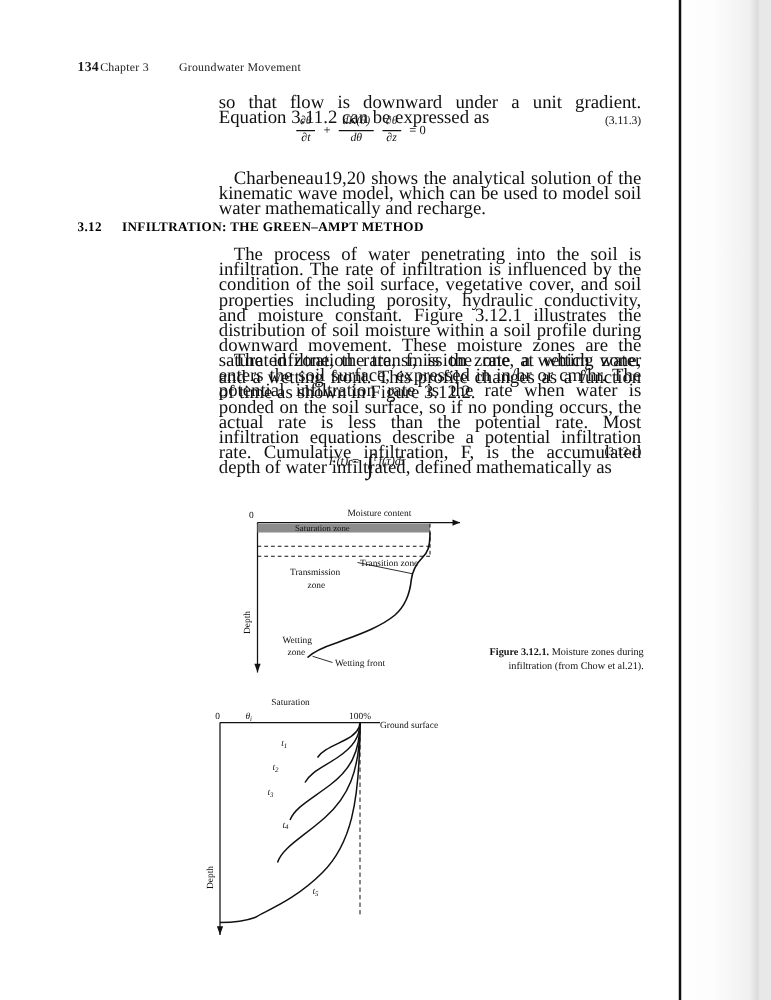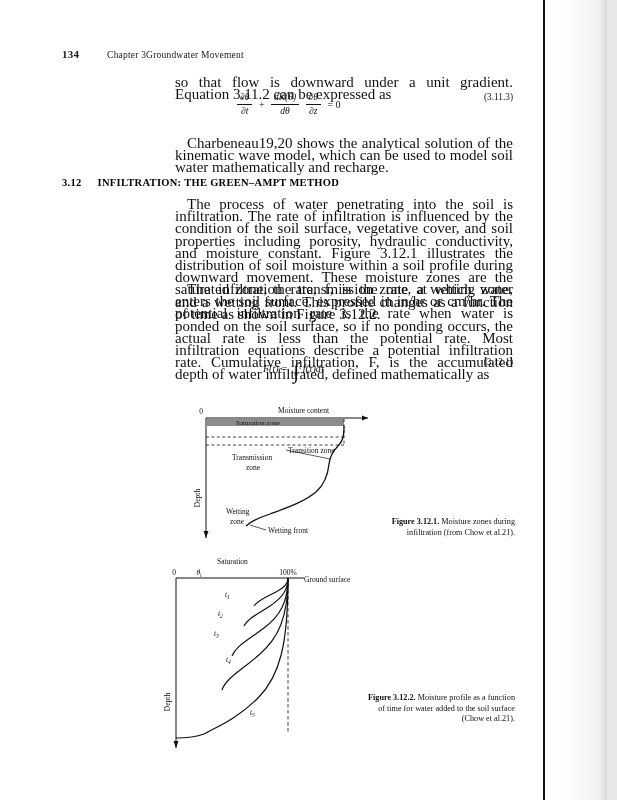--- a/index.html
+++ b/index.html
@@ -57,24 +57,24 @@
     position: absolute;
     left: 62px;
     top: 48px;
     font-size: 9.5px;
     color: #1a1a1a;
     letter-spacing: .2px;
   }
   .running-head .folio {
     font-weight: bold;
     font-size: 11px;
-    margin-right: 28px;
+    margin-right: 1px;
   }
   .running-head .ch {
-    margin-right: 0;
+    margin-right: 24px;
   }
 
   
   .col {
     position: absolute;
     left: 175px;
     width: 338px;
     font-size: 15px;
     line-height: 12.2px;
     color: #111;
@@ -319,23 +319,19 @@
 
         <path d="M52,182 C44,185 34,186 24,186" fill="none" stroke="#111" stroke-width="1.2"></path>
 
         <text x="73" y="45" font-size="7.5" font-style="italic">t<tspan font-size="5.5" dy="1.5">1</tspan></text>
         <text x="66" y="64" font-size="7.5" font-style="italic">t<tspan font-size="5.5" dy="1.5">2</tspan></text>
         <text x="62" y="84" font-size="7.5" font-style="italic">t<tspan font-size="5.5" dy="1.5">3</tspan></text>
         <text x="74" y="110" font-size="7.5" font-style="italic">t<tspan font-size="5.5" dy="1.5">4</tspan></text>
         <text x="98" y="163" font-size="7.5" font-style="italic">t<tspan font-size="5.5" dy="1.5">5</tspan></text>
       </svg>
     </div>
-    <div class="fig-caption" style="left:363px; top:693px; width:152px;">
-      <b>Figure 3.12.2.</b>
-      <span>Moisture profile as a function of time for water added to the soil surface (Chow et al.21).</span>
-    </div>
 
   </div>
 
   <div class="scan-edge"></div>
   <div class="scan-edge-line"></div>
   <div class="scan-edge-line2"></div>
 </div>
 
 </body></html>

